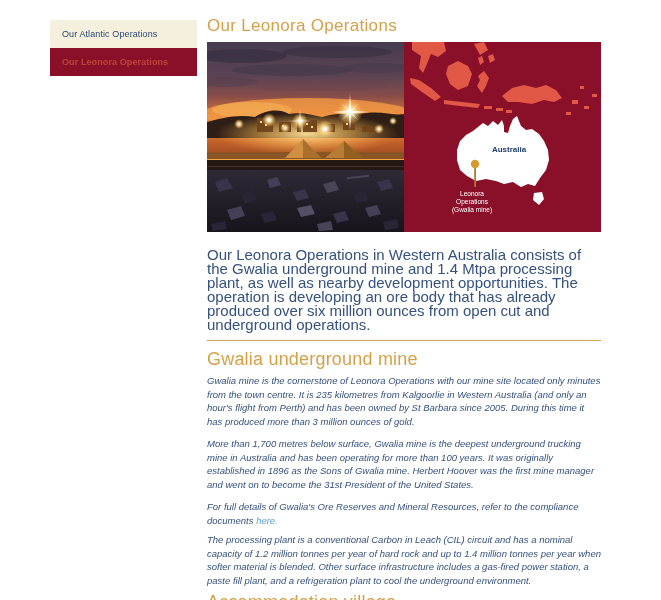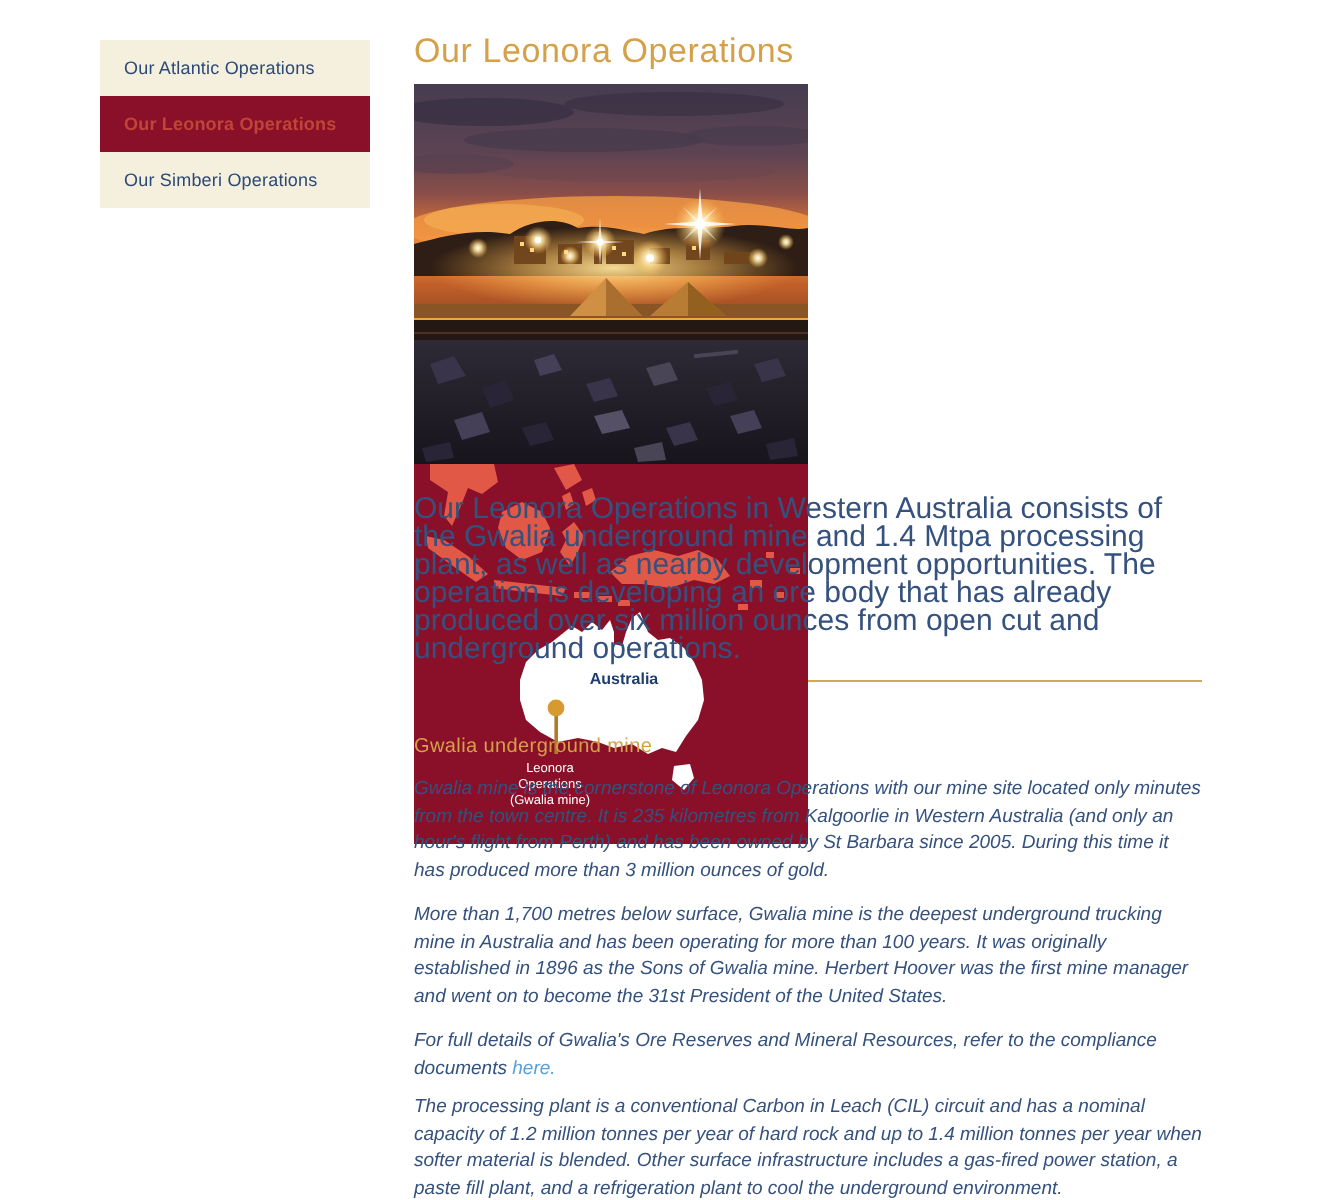--- a/index.html
+++ b/index.html
@@ -2,62 +2,61 @@
 <html><head>
 <meta charset="utf-8">
 <style>
   html,body{margin:0;padding:0;}
   body{
     width:661px;height:600px;overflow:hidden;position:relative;
     background:#ffffff;
     font-family:"Liberation Sans",sans-serif;
   }
   
-  .sidebar{position:absolute;left:50px;top:20px;width:135px;}
+  .sidebar{position:absolute;left:50px;top:20px;width:147px;}
   .side-item{
     height:28px;display:flex;align-items:center;
     padding:0 12px;box-sizing:border-box;
     background:#f5efde;color:#2c4a74;
     font-size:9px;letter-spacing:.1px;cursor:pointer;
   }
   .side-item.active{
     background:#8a1029;color:#bf4538;font-weight:bold;
   }
   
   .main{position:absolute;left:207px;top:16px;width:394px;}
   .page-title{
     margin:0;font-size:17px;line-height:20px;font-weight:400;
     color:#d4a149;letter-spacing:.3px;
   }
-  .hero{display:flex;margin-top:6px;height:190px;flex-direction:column;}
+  .hero{display:flex;margin-top:6px;height:190px;}
   .hero svg{display:block;}
   .intro{
     margin:16px 0 0;font-size:15px;line-height:14px;color:#35517e;
   }
   .divider{
     border:none;border-top:1px solid #d2a855;margin:8px 0 0;
   }
   .section-heading{
-    margin:24px 0 0;font-size:10px;line-height:17px;font-weight:400;
+    margin:10px 0 0;font-size:18px;line-height:17px;font-weight:400;
     color:#d4a149;letter-spacing:.2px;
   }
   .section-heading.mt{margin-top:11px;}
   .body-text{
     margin:6px 0 0;font-size:9.5px;line-height:13.5px;color:#35517e;font-style:italic;
   }
   .body-text.para-gap{margin-top:9px;}
   a.doc-link{color:#5aa0d8;text-decoration:none;cursor:pointer;}
 </style>
 </head>
 <body>
 
 <nav class="sidebar">
   <div class="side-item">Our Atlantic Operations</div>
   <div class="side-item active">Our Leonora Operations</div>
-  <div class="side-item">Our Simberi Operations</div>
 </nav>
 
 <main class="main">
 
   <h1 class="page-title">Our Leonora Operations</h1>
 
   <div class="hero">
 
     <div>
       <svg width="197" height="190" viewBox="0 0 197 190">

